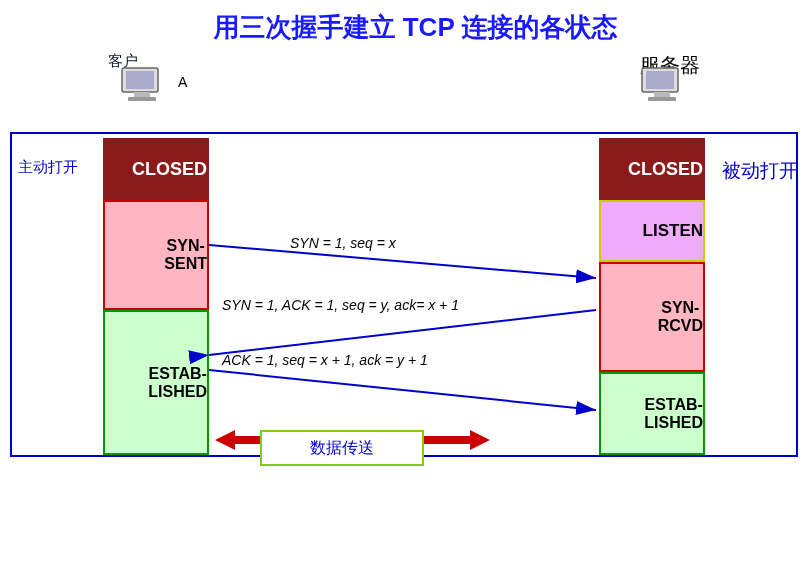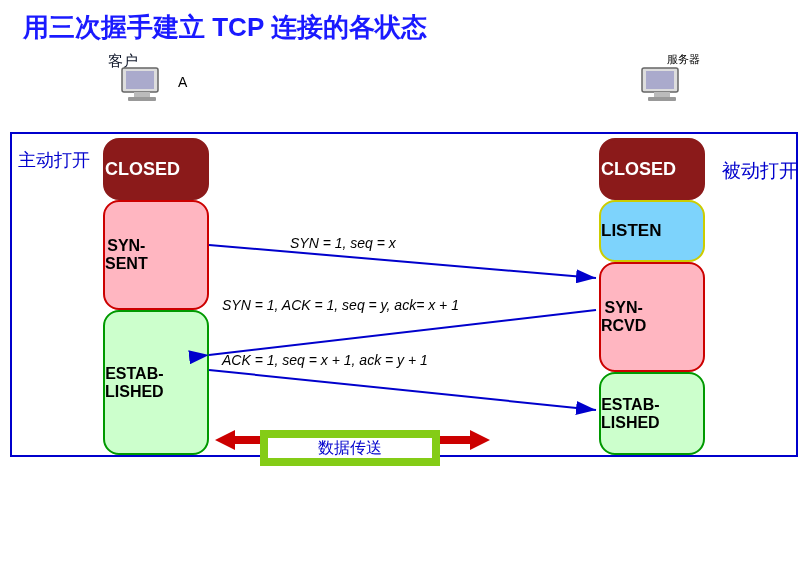--- a/index.html
+++ b/index.html
@@ -12,41 +12,42 @@
       position: relative;
     }
 
     #diagram {
       width: 808px;
       height: 567px;
       position: relative;
     }
 
     .title {
+      text-align: center;
       font-size: 26px;
       font-weight: bold;
       color: #1a1aff;
       padding-top: 10px;
       padding-bottom: 6px;
       padding-left: 23px;
     }
 
     .label-client {
       position: absolute;
       left: 108px;
       top: 52px;
       font-size: 15px;
       color: #0f172a;
     }
 
     .label-server {
       position: absolute;
       right: 108px;
       top: 52px;
-      font-size: 11px;
+      font-size: 20px;
       color: #000;
     }
 
     .label-a {
       position: absolute;
       left: 178px;
       top: 74px;
       font-size: 14px;
       color: #000;
     }
@@ -74,25 +75,24 @@
     .computer-server {
       right: 122px;
       top: 66px;
     }
 
     
     .state-box {
       position: absolute;
       display: flex;
       align-items: center;
-      justify-content: flex-start;
+      justify-content: flex-end;
       font-weight: bold;
       font-size: 16px;
       text-align: center;
-      border-radius: 16px;
     }
 
     
     .closed-left {
       left: 103px;
       top: 138px;
       width: 106px;
       height: 62px;
       background: #8B1A1A;
       color: #fff;
@@ -130,21 +130,21 @@
       color: #fff;
       font-size: 18px;
       border: 2px solid #8B1A1A;
     }
 
     .listen {
       right: 103px;
       top: 200px;
       width: 106px;
       height: 62px;
-      background: #7dd3fc;
+      background: #f0abfc;
       border: 2px solid #cccc00;
       color: #000;
       font-size: 17px;
     }
 
     .syn-rcvd {
       right: 103px;
       top: 262px;
       width: 106px;
       height: 110px;
@@ -160,22 +160,22 @@
       height: 83px;
       background: #ccffcc;
       border: 2px solid #009900;
       color: #000;
     }
 
     
     .active-open {
       position: absolute;
       left: 18px;
-      top: 148px;
-      font-size: 18px;
+      top: 158px;
+      font-size: 15px;
       color: #0000cc;
     }
 
     .passive-open {
       position: absolute;
       right: 10px;
       top: 158px;
       font-size: 19px;
       color: #0000cc;
     }
@@ -199,23 +199,23 @@
       width: 808px;
       height: 567px;
       pointer-events: none;
     }
 
     
     .data-transfer {
       position: absolute;
       left: 260px;
       top: 430px;
-      width: 180px;
+      width: 164px;
       height: 36px;
-      border: 8px solid #84cc16;
+      border: 2px solid #84cc16;
       display: flex;
       align-items: center;
       justify-content: center;
       font-size: 16px;
       color: #0000cc;
       background: #fff;
     }
 
   </style>
 </head>

